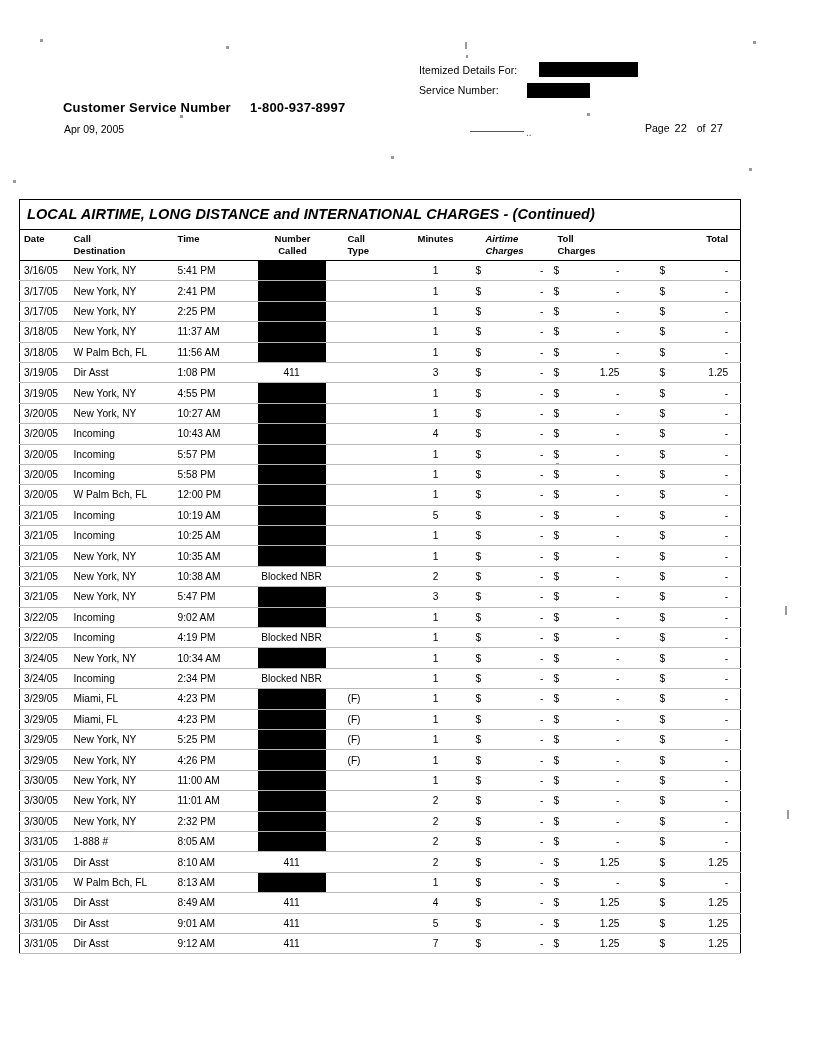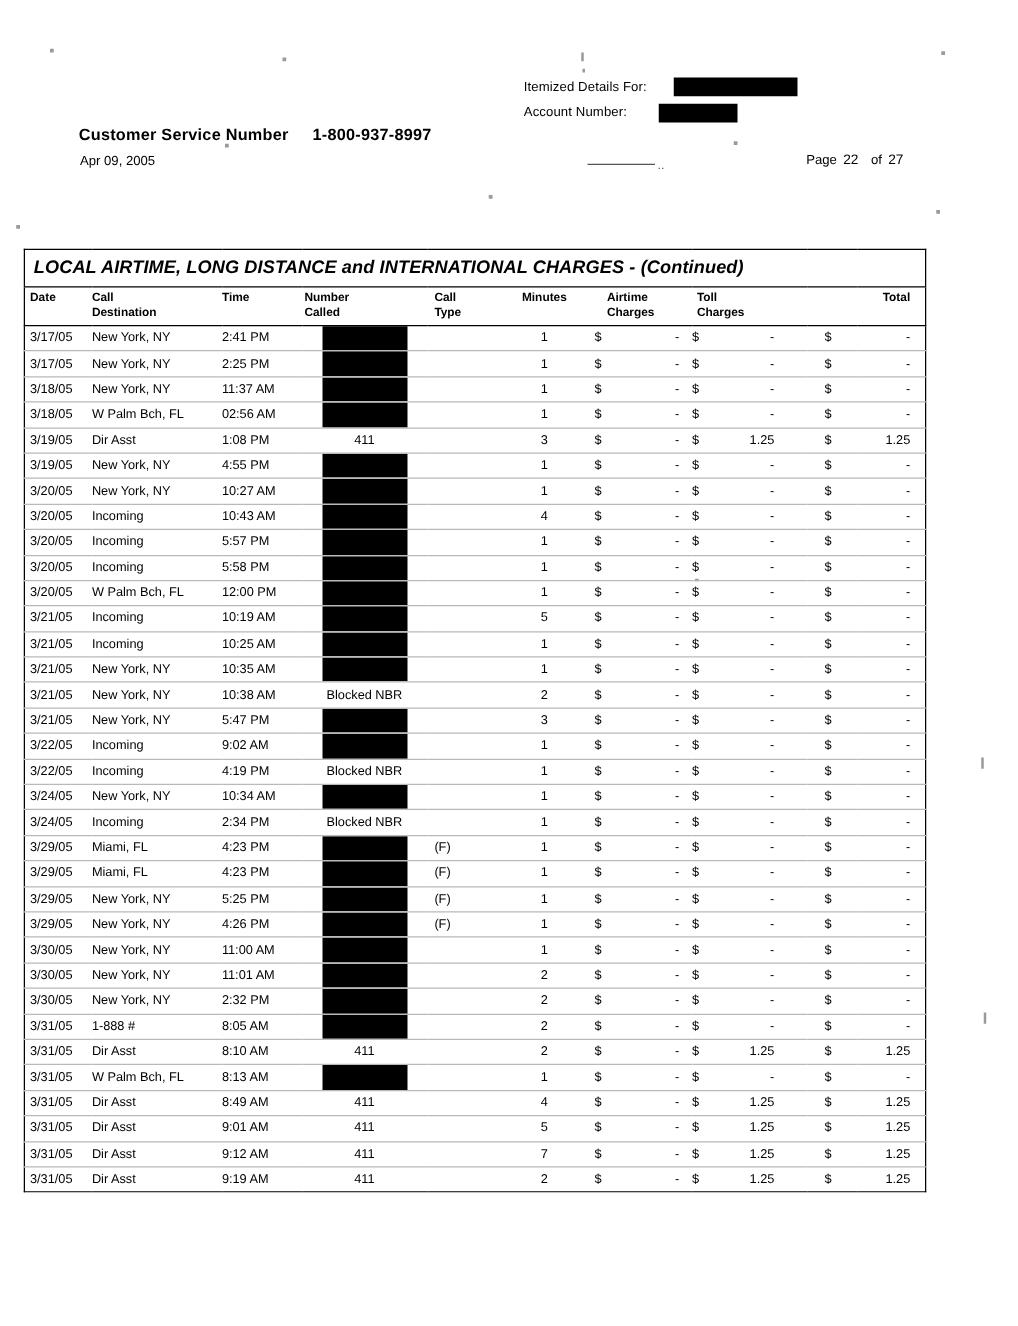--- a/index.html
+++ b/index.html
@@ -197,21 +197,21 @@
   <div class="speck" style="left:787px;top:810px;width:2px;height:9px;"></div>
   <div class="speck" style="left:790px;top:960px;width:2px;height:9px;"></div>
   <div class="speck" style="left:160px;top:1026px;width:14px;height:3px;"></div>
   <div class="speck" style="left:330px;top:1023px;width:3px;height:3px;"></div>
   <div class="speck" style="left:524px;top:1021px;width:4px;height:6px;"></div>
   <div class="speck" style="left:545px;top:1025px;width:6px;height:3px;"></div>
 
   <div class="hdr-itemized">Itemized Details For:</div>
   <div class="redact redact-1"></div>
 
-  <div class="hdr-account">Account Number:</div>
+  <div class="hdr-account">Service Number:</div>
   <div class="redact redact-2"></div>
 
   <div class="csn">Customer Service Number</div>
   <div class="csn-number">1-800-937-8997</div>
 
   <div class="date-line">Apr 09, 2005</div>
 
   <div class="page-line">
     <span>Page</span><span class="num">22</span><span style="margin-left:5px;">of</span><span class="num">27</span>
   </div>
@@ -242,42 +242,58 @@
         </tr>
       </thead>
       <thead class="colhead">
         <tr>
           <td class="lft">Date</td>
           <td>
             <div>Call</div>
             <div>Destination</div>
           </td>
           <td>Time</td>
-          <td style="text-align:left;padding-left:2px;">
+          <td style="text-align:center;padding-left:2px;">
             <div>Number</div>
             <div>Called</div>
           </td>
           <td style="text-align:left;padding-left:6px;">
             <div>Call</div>
             <div>Type</div>
           </td>
           <td style="text-align:center;">Minutes</td>
-          <td colspan="2" style="text-align:left;padding-left:10px;">
+          <td colspan="2" style="text-align:left;padding-left:10px;font-style:italic;">
             <div>Airtime</div>
             <div>Charges</div>
           </td>
           <td colspan="2" style="text-align:left;padding-left:4px;">
             <div>Toll</div>
             <div>Charges</div>
           </td>
           <td colspan="2" class="rgt" style="text-align:right;padding-right:12px;">Total</td>
         </tr>
       </thead>
       <tbody id="rows-body">
           <tr>
+            <td class="lft">3/16/05</td>
+            <td class="">New York, NY</td>
+            <td class="">5:41 PM</td>
+            <td style="text-align: center;">
+              <span class="blk"></span>
+            </td>
+            <td class="" style="text-align:left;padding-left:6px;"></td>
+            <td class="" style="text-align:center;">1</td>
+            <td class="" style="text-align:left;">$</td>
+            <td class="" style="text-align:right;padding-right:10px;">-</td>
+            <td class="" style="text-align:left;">$</td>
+            <td class="" style="text-align:right;padding-right:26px;">-</td>
+            <td class="" style="text-align:left;padding-left:14px;">$</td>
+            <td class="rgt" style="text-align:right;padding-right:12px;">-</td>
+          </tr>
+          <tr>
             <td class="lft">3/17/05</td>
             <td class="">New York, NY</td>
             <td class="">2:41 PM</td>
             <td style="text-align: center;">
               <span class="blk"></span>
             </td>
             <td class="" style="text-align:left;padding-left:6px;"></td>
             <td class="" style="text-align:center;">1</td>
             <td class="" style="text-align:left;">$</td>
             <td class="" style="text-align:right;padding-right:10px;">-</td>
@@ -314,21 +330,21 @@
             <td class="" style="text-align:left;">$</td>
             <td class="" style="text-align:right;padding-right:10px;">-</td>
             <td class="" style="text-align:left;">$</td>
             <td class="" style="text-align:right;padding-right:26px;">-</td>
             <td class="" style="text-align:left;padding-left:14px;">$</td>
             <td class="rgt" style="text-align:right;padding-right:12px;">-</td>
           </tr>
           <tr>
             <td class="lft">3/18/05</td>
             <td class="">W Palm Bch, FL</td>
-            <td class="">02:56 AM</td>
+            <td class="">11:56 AM</td>
             <td style="text-align: center;">
               <span class="blk"></span>
             </td>
             <td class="" style="text-align:left;padding-left:6px;"></td>
             <td class="" style="text-align:center;">1</td>
             <td class="" style="text-align:left;">$</td>
             <td class="" style="text-align:right;padding-right:10px;">-</td>
             <td class="" style="text-align:left;">$</td>
             <td class="" style="text-align:right;padding-right:26px;">-</td>
             <td class="" style="text-align:left;padding-left:14px;">$</td>

